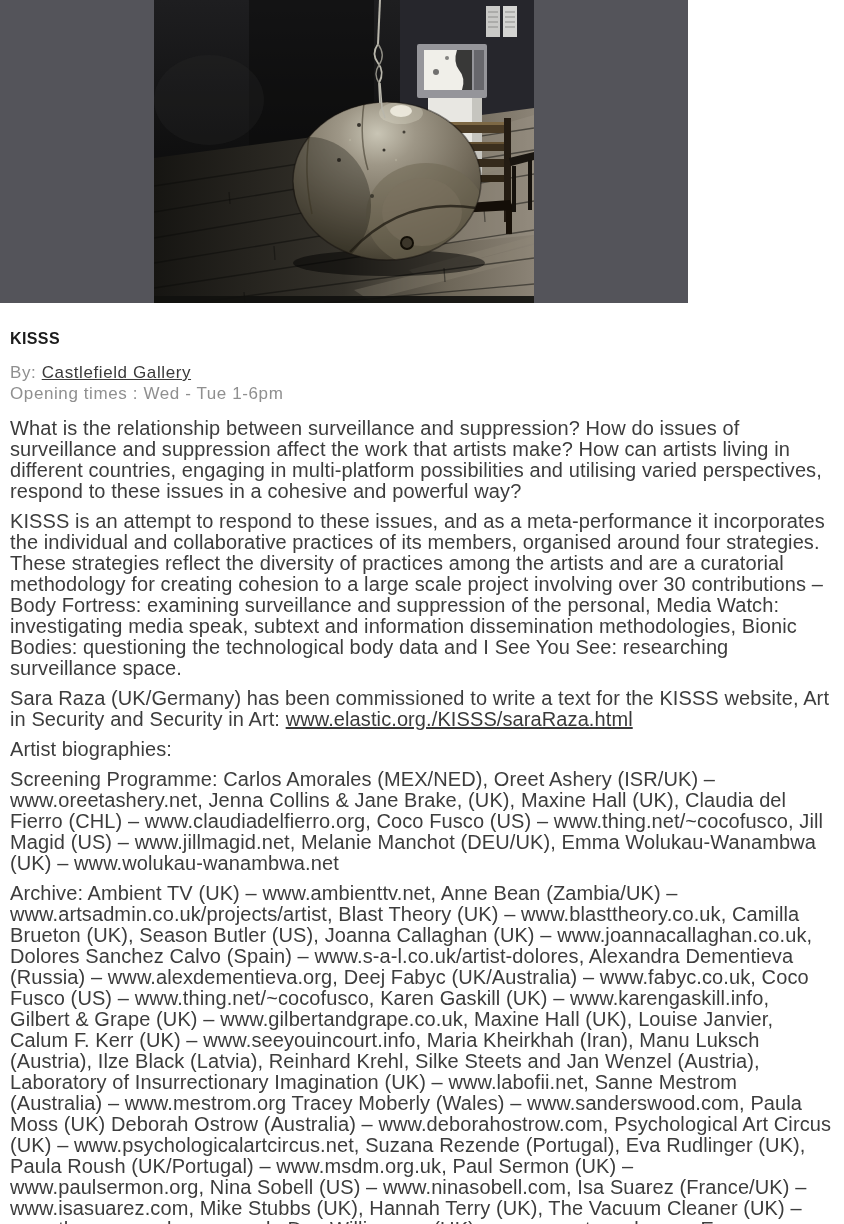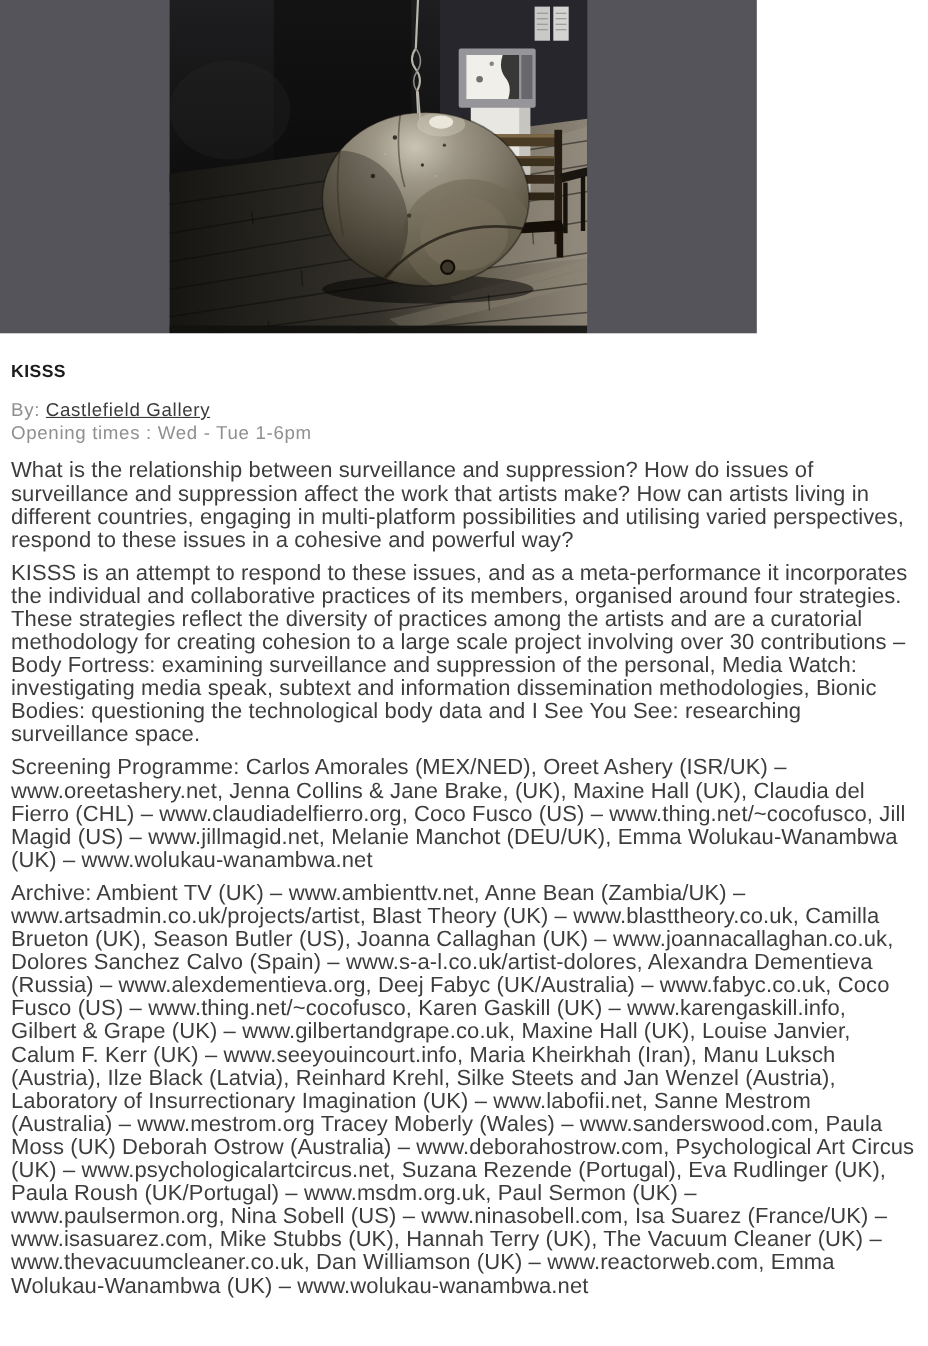--- a/index.html
+++ b/index.html
@@ -192,20 +192,22 @@
 
 
     <p class="byline"><span>By:</span> <a href="#">Castlefield Gallery</a></p>
 
     <p class="opening-times">Opening times : Wed - Tue 1-6pm</p>
 
     <p class="body">What is the relationship between surveillance and suppression? How do issues of surveillance and suppression affect the work that artists make? How can artists living in different countries, engaging in multi-platform possibilities and utilising varied perspectives, respond to these issues in a cohesive and powerful way?</p>
 
     <p class="body">KISSS is an attempt to respond to these issues, and as a meta-performance it incorporates the individual and collaborative practices of its members, organised around four strategies. These strategies reflect the diversity of practices among the artists and are a curatorial methodology for creating cohesion to a large scale project involving over 30 contributions – Body Fortress: examining surveillance and suppression of the personal, Media Watch: investigating media speak, subtext and information dissemination methodologies, Bionic Bodies: questioning the technological body data and I See You See: researching surveillance space.</p>
 
-
+    <p class="body"><span>Sara Raza (UK/Germany) has been commissioned to write a text for the KISSS website, Art in Security and Security in Art: </span><a href="#">www.elastic.org./KISSS/saraRaza.html</a></p>
+
+    <p class="body">Artist biographies:</p>
 
     <p class="body">Screening Programme: Carlos Amorales (MEX/NED), Oreet Ashery (ISR/UK) – www.oreetashery.net, Jenna Collins &amp; Jane Brake, (UK), Maxine Hall (UK), Claudia del Fierro (CHL) – www.claudiadelfierro.org, Coco Fusco (US) – www.thing.net/~cocofusco, Jill Magid (US) – www.jillmagid.net, Melanie Manchot (DEU/UK), Emma Wolukau-Wanambwa (UK) – www.wolukau-wanambwa.net</p>
 
     <p class="body">Archive: Ambient TV (UK) – www.ambienttv.net, Anne Bean (Zambia/UK) – www.artsadmin.co.uk/projects/artist, Blast Theory (UK) – www.blasttheory.co.uk, Camilla Brueton (UK), Season Butler (US), Joanna Callaghan (UK) – www.joannacallaghan.co.uk, Dolores Sanchez Calvo (Spain) – www.s-a-l.co.uk/artist-dolores, Alexandra Dementieva (Russia) – www.alexdementieva.org, Deej Fabyc (UK/Australia) – www.fabyc.co.uk, Coco Fusco (US) – www.thing.net/~cocofusco, Karen Gaskill (UK) – www.karengaskill.info, Gilbert &amp; Grape (UK) – www.gilbertandgrape.co.uk, Maxine Hall (UK), Louise Janvier, Calum F. Kerr (UK) – www.seeyouincourt.info, Maria Kheirkhah (Iran),  Manu Luksch (Austria), Ilze Black (Latvia), Reinhard Krehl, Silke Steets and Jan Wenzel (Austria), Laboratory of Insurrectionary Imagination (UK) – www.labofii.net, Sanne Mestrom (Australia) – www.mestrom.org Tracey Moberly (Wales) – www.sanderswood.com, Paula Moss (UK) Deborah Ostrow (Australia) – www.deborahostrow.com, Psychological Art Circus (UK) – www.psychologicalartcircus.net, Suzana Rezende (Portugal), Eva Rudlinger (UK), Paula Roush (UK/Portugal) – www.msdm.org.uk, Paul Sermon (UK) – www.paulsermon.org, Nina Sobell (US) – www.ninasobell.com, Isa Suarez (France/UK) – www.isasuarez.com, Mike Stubbs (UK), Hannah Terry (UK), The Vacuum Cleaner (UK) – www.thevacuumcleaner.co.uk, Dan Williamson (UK) – www.reactorweb.com, Emma Wolukau-Wanambwa (UK) – www.wolukau-wanambwa.net</p>
 
   </div>
 </div>
 
 </body></html>

